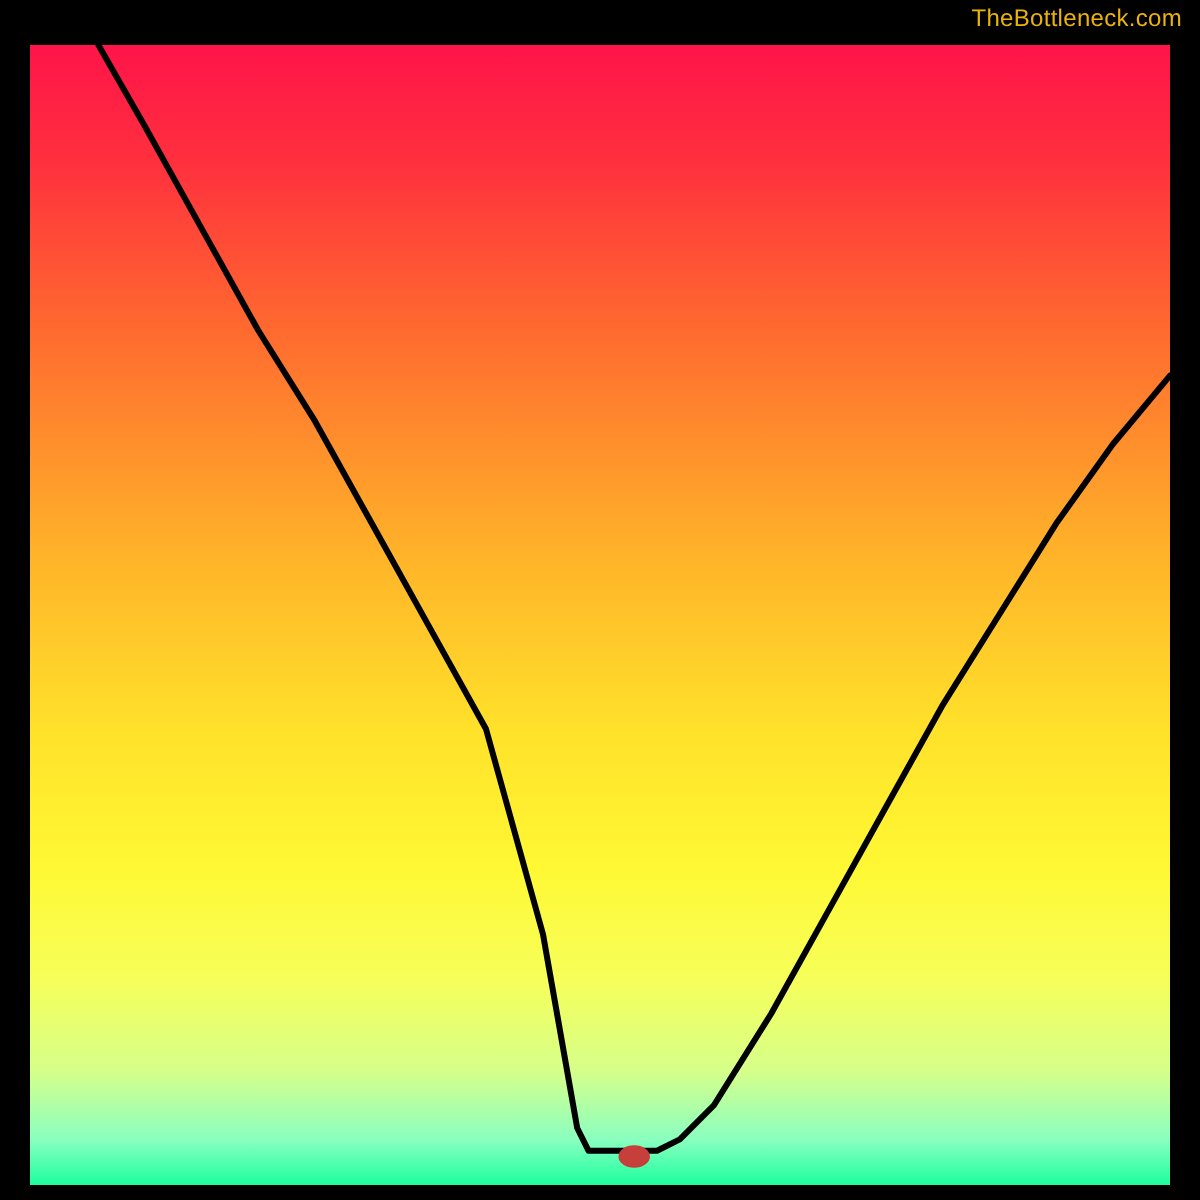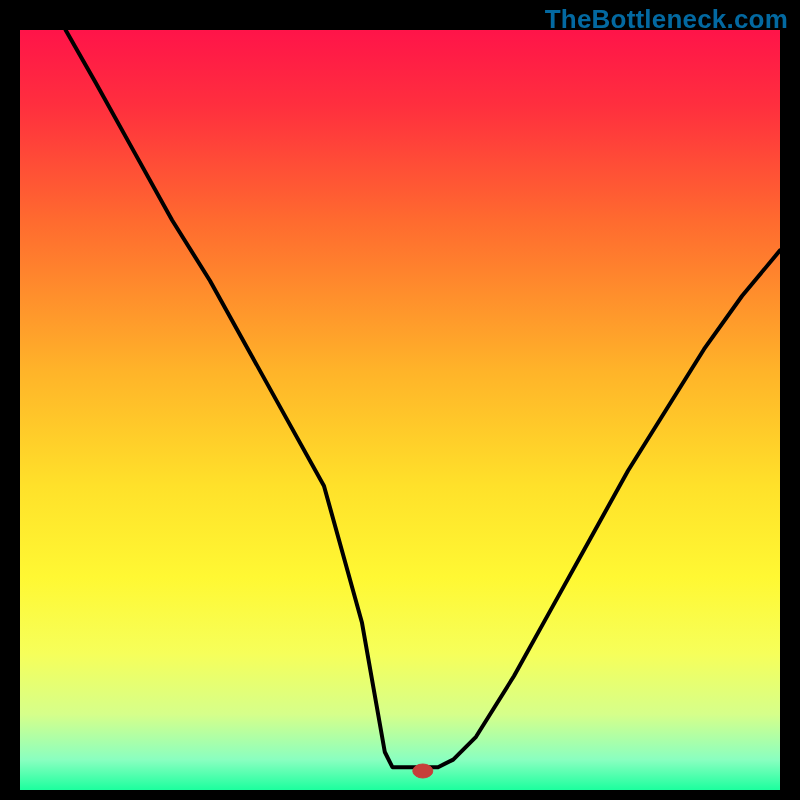--- a/index.html
+++ b/index.html
@@ -15,23 +15,23 @@
     position: absolute;
     top: 0;
     left: 0;
     width: 800px;
     height: 800px;
   }
   .watermark {
     position: absolute;
     top: 4px;
     right: 12px;
-    color: #0369a1;
-    font-size: 26px;
-    font-weight: 700;
+    color: #eab308;
+    font-size: 16px;
+    font-weight: 400;
     letter-spacing: 0.2px;
   }
 </style>
 </head>
 <body>
 
 <svg class="frame" viewBox="0 0 800 800">
   <defs>
     <linearGradient id="bg-grad" x1="0" y1="0" x2="0" y2="1">
         <stop offset="0%" stop-color="#ff1449"></stop>

